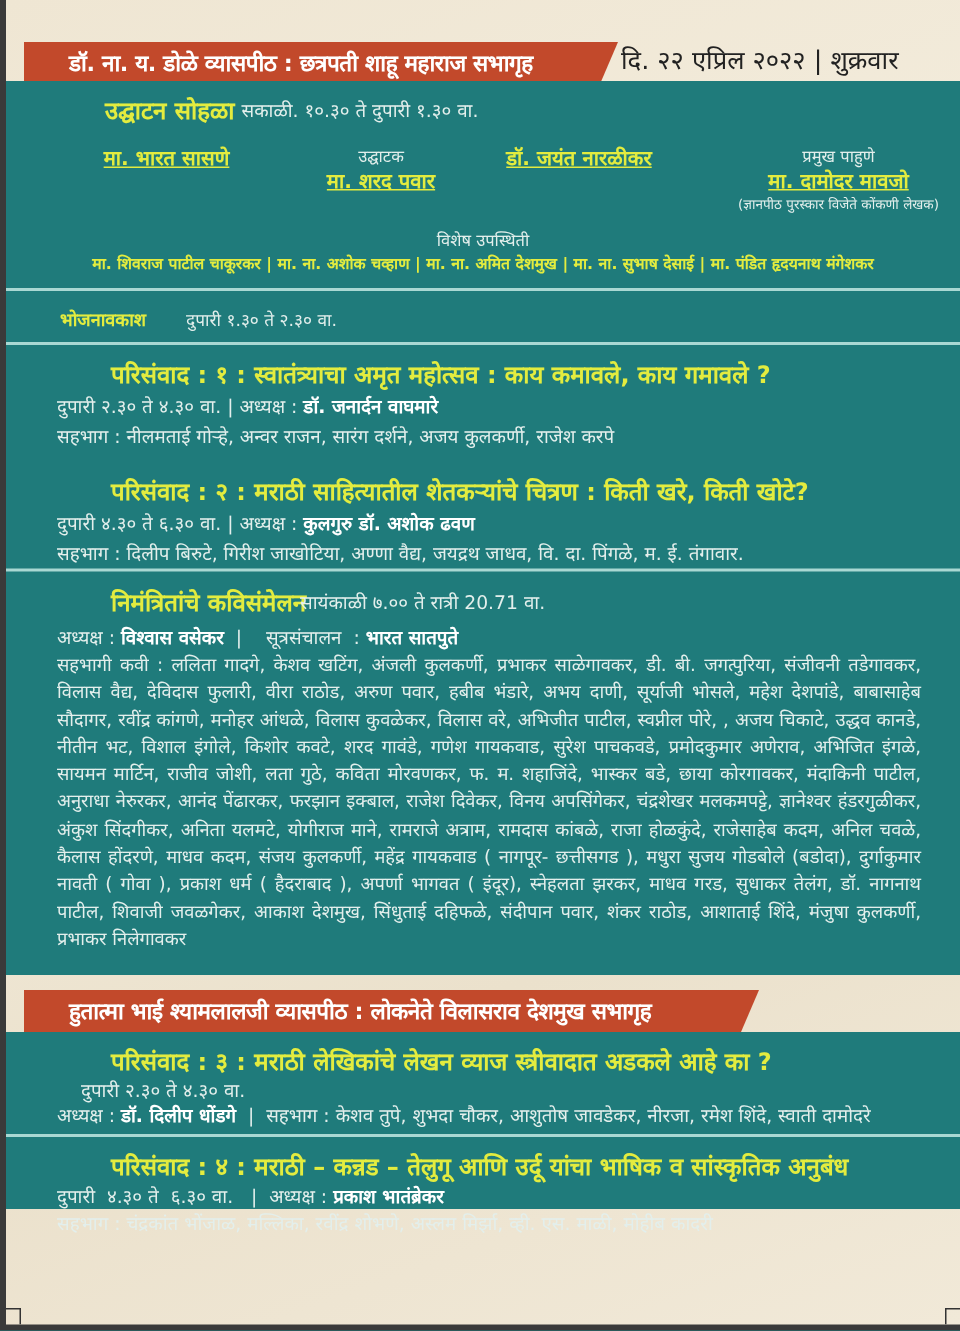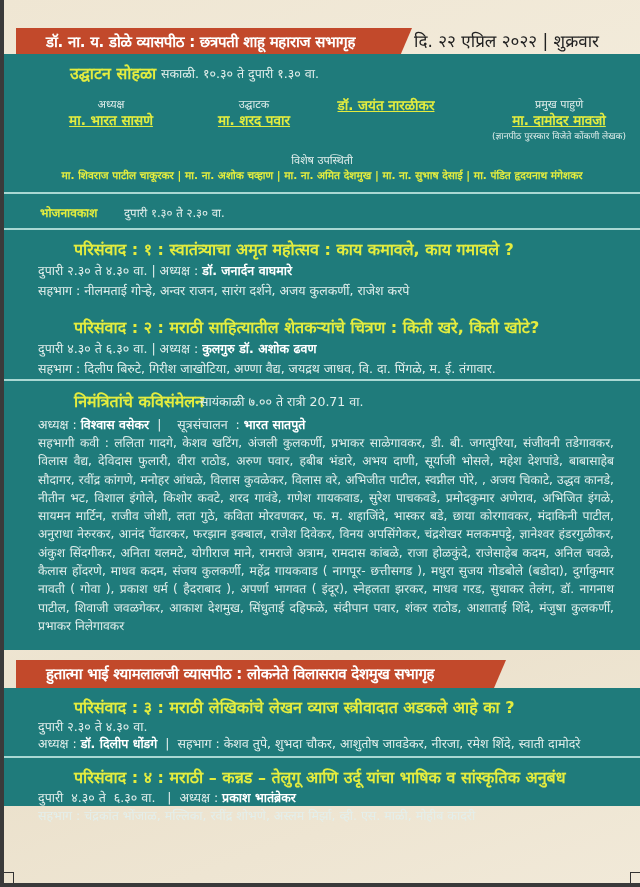--- a/index.html
+++ b/index.html
@@ -63,21 +63,20 @@
 
   <div class="venue-banner venue-1">डॉ. ना. य. डोळे  व्यासपीठ : छत्रपती शाहू महाराज सभागृह</div>
   <div class="date-text">दि. २२ एप्रिल २०२२  |  शुक्रवार</div>
 
   <div class="teal teal-1">
 
     <div class="abs yellow h-title" style="left:30px; top:8px;">उद्घाटन सोहळा</div>
     <div class="abs light norm" style="left:157px; top:11px;">सकाळी. १०.३० ते दुपारी १.३० वा.</div>
 
     <div class="col" style="left:27px; top:42px;">
-      <div class="label-c">अध्यक्ष</div>
       <div class="name-c">मा. भारत सासणे</div>
     </div>
     <div class="col" style="left:170px; top:42px;">
       <div class="label-c">उद्घाटक</div>
       <div class="name-c">मा. शरद पवार</div>
     </div>
     <div class="col" style="left:302px; top:42px;">
       <div class="name-c">डॉ. जयंत नारळीकर</div>
     </div>
     <div class="col" style="left:460px; top:42px; width:190px;">
@@ -118,21 +117,21 @@
       <span>अध्यक्ष : </span><b class="w">विश्वास वसेकर</b><span style="white-space:pre;">  |    सूत्रसंचालन  : </span><b class="w">भारत सातपुते</b>
     </div>
     <div class="para" style="top:380px;">सहभागी  कवी : ललिता गादगे, केशव खटिंग, अंजली कुलकर्णी, प्रभाकर साळेगावकर, डी. बी. जगत्पुरिया, संजीवनी तडेगावकर, विलास वैद्य, देविदास फुलारी, वीरा राठोड, अरुण पवार, हबीब भंडारे, अभय दाणी, सूर्याजी भोसले, महेश देशपांडे, बाबासाहेब सौदागर, रवींद्र कांगणे, मनोहर आंधळे, विलास कुवळेकर, विलास वरे, अभिजीत पाटील, स्वप्नील पोरे, , अजय चिकाटे, उद्धव कानडे, नीतीन भट, विशाल इंगोले, किशोर  कवटे, शरद गावंडे, गणेश गायकवाड, सुरेश पाचकवडे, प्रमोदकुमार अणेराव, अभिजित इंगळे, सायमन मार्टिन, राजीव जोशी, लता गुठे, कविता मोरवणकर, फ. म. शहाजिंदे, भास्कर बडे, छाया कोरगावकर, मंदाकिनी पाटील, अनुराधा नेरुरकर, आनंद पेंढारकर, फरझान इक्बाल, राजेश दिवेकर, विनय अपसिंगेकर, चंद्रशेखर मलकमपट्टे, ज्ञानेश्वर हंडरगुळीकर, अंकुश सिंदगीकर, अनिता यलमटे, योगीराज माने, रामराजे अत्राम, रामदास कांबळे, राजा होळकुंदे, राजेसाहेब कदम, अनिल चवळे, कैलास होंदरणे, माधव कदम, संजय कुलकर्णी, महेंद्र गायकवाड ( नागपूर- छत्तीसगड ), मधुरा सुजय गोडबोले (बडोदा), दुर्गाकुमार नावती ( गोवा ), प्रकाश धर्म ( हैदराबाद ), अपर्णा भागवत ( इंदूर), स्नेहलता झरकर, माधव गरड, सुधाकर तेलंग, डॉ. नागनाथ पाटील, शिवाजी जवळगेकर, आकाश देशमुख, सिंधुताई दहिफळे, संदीपान पवार, शंकर राठोड, आशाताई शिंदे, मंजुषा कुलकर्णी, प्रभाकर निलेगावकर</div>
   </div>
 
   <div class="venue-banner venue-2">हुतात्मा भाई श्यामलालजी व्यासपीठ : लोकनेते विलासराव देशमुख सभागृह</div>
 
   <div class="teal teal-2">
 
     <div class="abs yellow h-title" style="left:34px; top:8px;">परिसंवाद : ३ : मराठी लेखिकांचे लेखन व्याज स्त्रीवादात अडकले आहे का ?</div>
-    <div class="abs light norm" style="left:34px; top:30px;">दुपारी २.३० ते ४.३० वा.</div>
+    <div class="abs light norm" style="left:50px; top:30px;">दुपारी २.३० ते ४.३० वा.</div>
     <div class="abs light norm" style="left:34px; top:47px; white-space:pre;"><span>अध्यक्ष : </span><b class="w">डॉ. दिलीप धोंडगे</b><span>  |  सहभाग : केशव तुपे, शुभदा चौकर, आशुतोष जावडेकर, नीरजा, रमेश शिंदे, स्वाती दामोदरे</span></div>
 
     <div class="hr" style="top:68px;"></div>
 
     <div class="abs yellow h-title" style="left:34px; top:78px;">परिसंवाद : ४ : मराठी – कन्नड – तेलुगू आणि उर्दू यांचा भाषिक व सांस्कृतिक अनुबंध</div>
     <div class="abs light norm" style="left:34px; top:101px; white-space:pre;"><span>दुपारी  ४.३० ते  ६.३० वा.   |  अध्यक्ष : </span><b class="w">प्रकाश भातंब्रेकर</b></div>
     <div class="abs light norm" style="left:34px; top:119px;">सहभाग : चंद्रकांत भोंजाळ, मल्लिका, रवींद्र शोभणे, अस्लम मिर्झा, व्ही. एस. माळी, मोहीब कादरी</div>
   </div>
 
   <div class="corner bl"></div>

